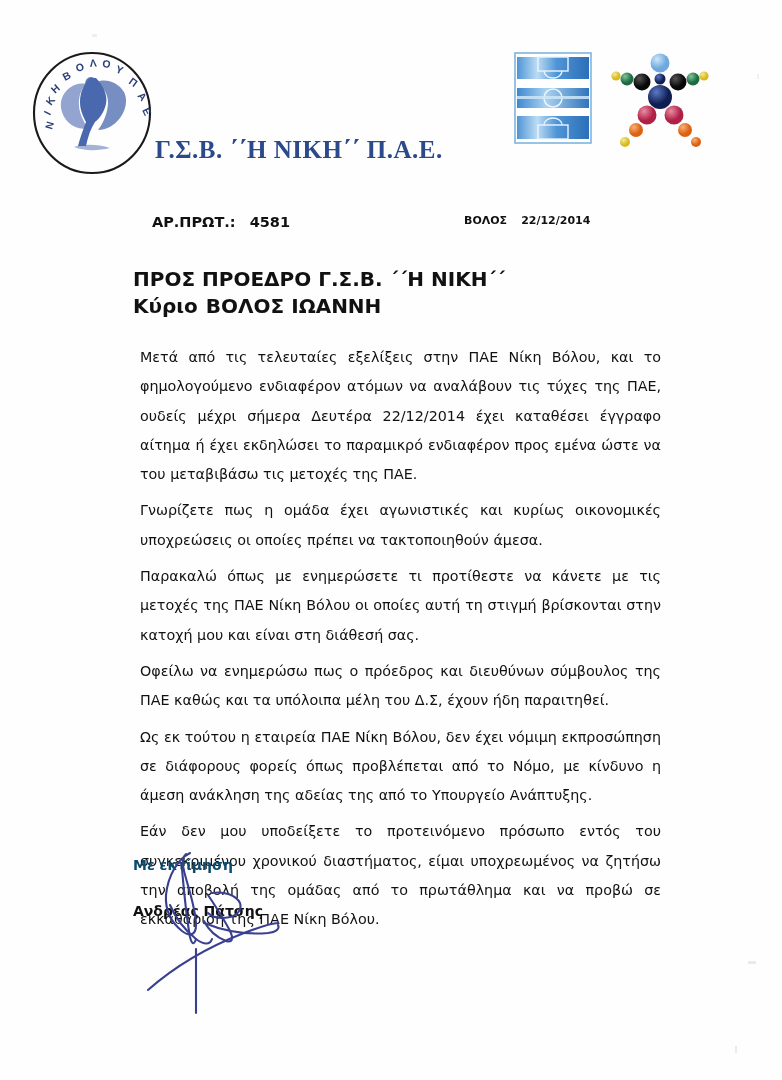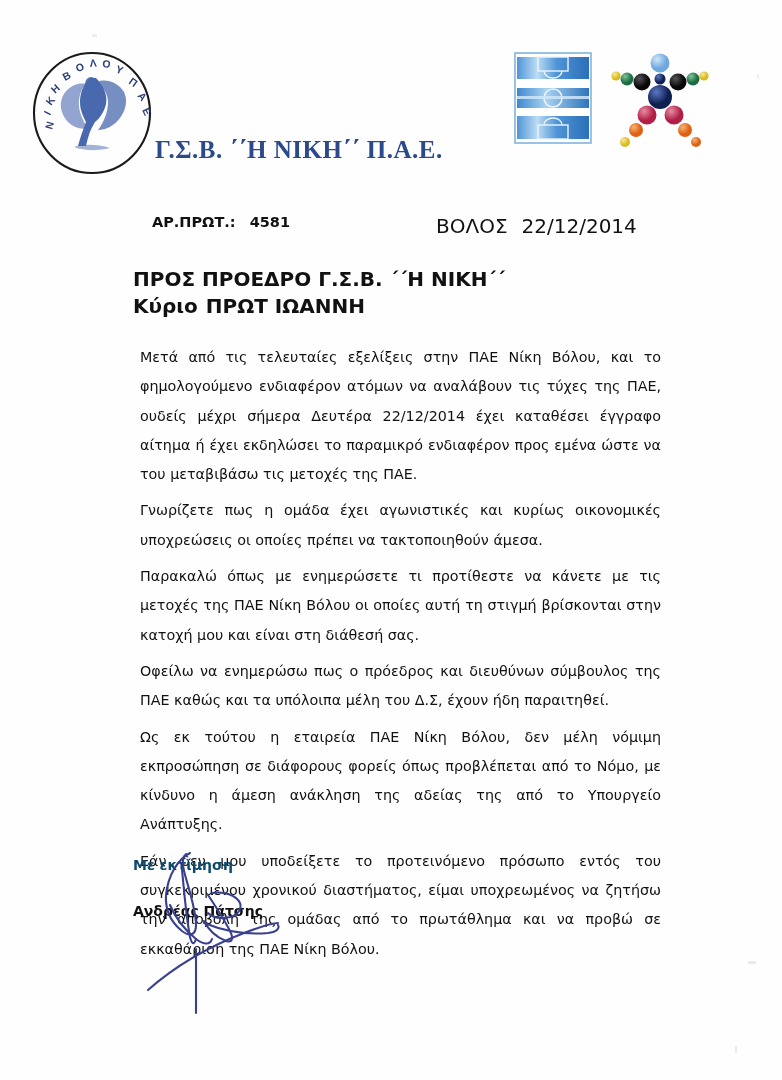--- a/index.html
+++ b/index.html
@@ -70,23 +70,23 @@
     position: absolute;
     left: 140px; top: 0;
     font-size: 14.5px;
     font-weight: bold;
     color: #111;
     white-space: nowrap;
   }
   .protocol .num { margin-left: 14px; }
   .place-date {
     position: absolute;
-    left: 424px; top: 0;
-    font-size: 20px;
-    font-weight: normal;
+    left: 452px; top: 0;
+    font-size: 11px;
+    font-weight: bold;
     color: #111;
     white-space: nowrap;
   }
   .place-date .date { margin-left: 14px; }
   
   .addressee {
     position: absolute;
     left: 133px;
     top: 266px;
     font-size: 20px;
@@ -266,30 +266,30 @@
       <span>ΑΡ.ΠΡΩΤ.:</span><span class="num">4581</span>
     </div>
     <div class="place-date">
       <span>ΒΟΛΟΣ</span><span class="date">22/12/2014</span>
     </div>
   </div>
 
   <div class="addressee">
     <div>ΠΡΟΣ ΠΡΟΕΔΡΟ Γ.Σ.Β.  ΄΄Η ΝΙΚΗ΄΄</div>
     <div class="name-line">
-      <span class="prefix">Κύριο</span><span>ΠΡΩΤ ΙΩΑΝΝΗ</span>
+      <span class="prefix">Κύριο</span><span>ΒΟΛΟΣ ΙΩΑΝΝΗ</span>
     </div>
   </div>
 
   <div class="body-text">
     <p class="para">Μετά από τις τελευταίες εξελίξεις στην ΠΑΕ Νίκη Βόλου, και το φημολογούμενο ενδιαφέρον ατόμων να αναλάβουν τις τύχες της ΠΑΕ, ουδείς μέχρι σήμερα Δευτέρα 22/12/2014 έχει καταθέσει έγγραφο αίτημα ή έχει εκδηλώσει το παραμικρό ενδιαφέρον προς εμένα ώστε να του μεταβιβάσω τις μετοχές της ΠΑΕ.</p>
     <p class="para">Γνωρίζετε πως η ομάδα έχει αγωνιστικές και κυρίως οικονομικές υποχρεώσεις οι οποίες πρέπει να τακτοποιηθούν άμεσα.</p>
     <p class="para">Παρακαλώ όπως με ενημερώσετε τι προτίθεστε να κάνετε με τις μετοχές της ΠΑΕ Νίκη Βόλου οι οποίες αυτή τη στιγμή βρίσκονται στην κατοχή μου και είναι στη διάθεσή σας.</p>
     <p class="para">Οφείλω να ενημερώσω πως ο πρόεδρος και διευθύνων σύμβουλος της ΠΑΕ καθώς και τα υπόλοιπα μέλη του Δ.Σ, έχουν ήδη παραιτηθεί.</p>
-    <p class="para">Ως εκ τούτου η εταιρεία ΠΑΕ Νίκη Βόλου, δεν μέλη νόμιμη εκπροσώπηση σε διάφορους φορείς όπως προβλέπεται από το Νόμο, με κίνδυνο η άμεση ανάκληση της αδείας της από το Υπουργείο Ανάπτυξης.</p>
+    <p class="para">Ως εκ τούτου η εταιρεία ΠΑΕ Νίκη Βόλου, δεν έχει νόμιμη εκπροσώπηση σε διάφορους φορείς όπως προβλέπεται από το Νόμο, με κίνδυνο η άμεση ανάκληση της αδείας της από το Υπουργείο Ανάπτυξης.</p>
     <p class="para">Εάν δεν μου υποδείξετε το προτεινόμενο πρόσωπο εντός του συγκεκριμένου χρονικού διαστήματος, είμαι υποχρεωμένος να ζητήσω την αποβολή της ομάδας από το πρωτάθλημα και να προβώ σε εκκαθάριση της ΠΑΕ Νίκη Βόλου.</p>
   </div>
 
   <div class="closing">Με εκτίμηση</div>
   <div class="signer">Ανδρέας Πάτσης</div>
 
   <div class="signature-mark">
     <svg width="300" height="185" viewBox="0 0 300 185">
       <g fill="none" stroke="#39408f" stroke-width="2.1" stroke-linecap="round" stroke-linejoin="round">
         <path d="M70 8 C58 14 48 30 46 50 C45 66 52 78 62 86 C70 92 76 90 76 80 C76 64 68 42 64 26 C62 18 62 12 66 9"></path>

